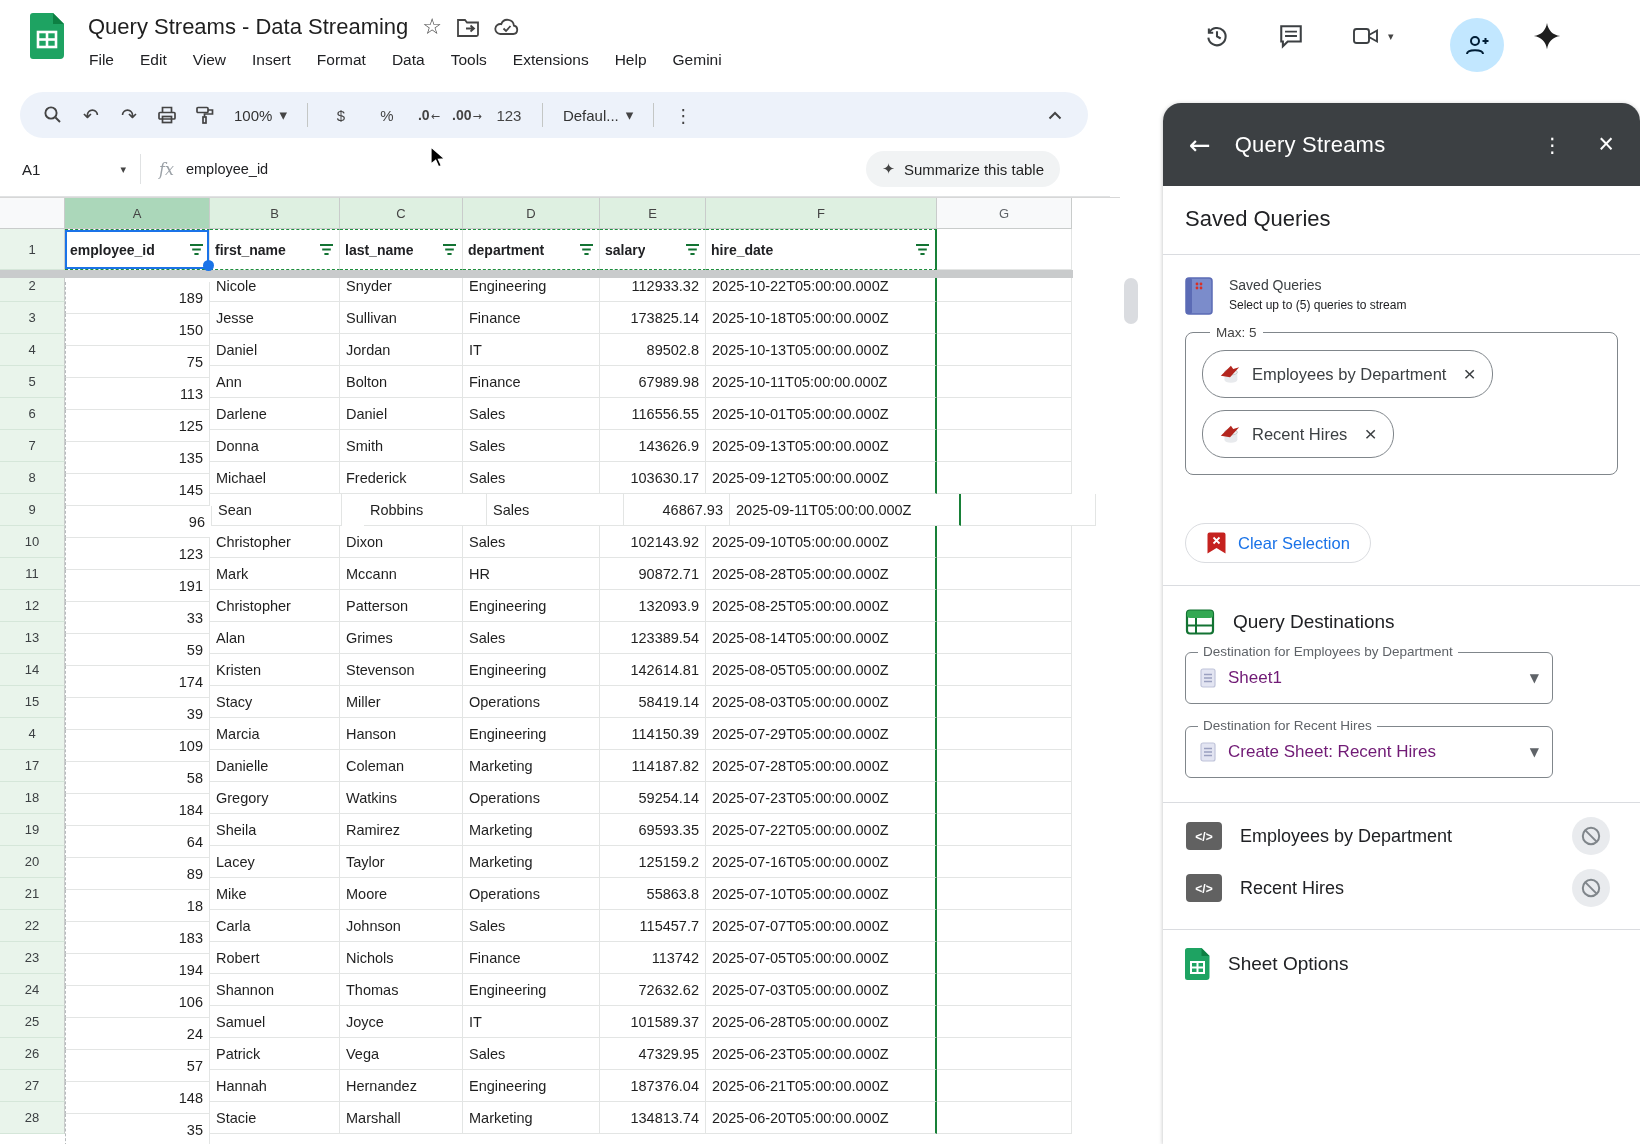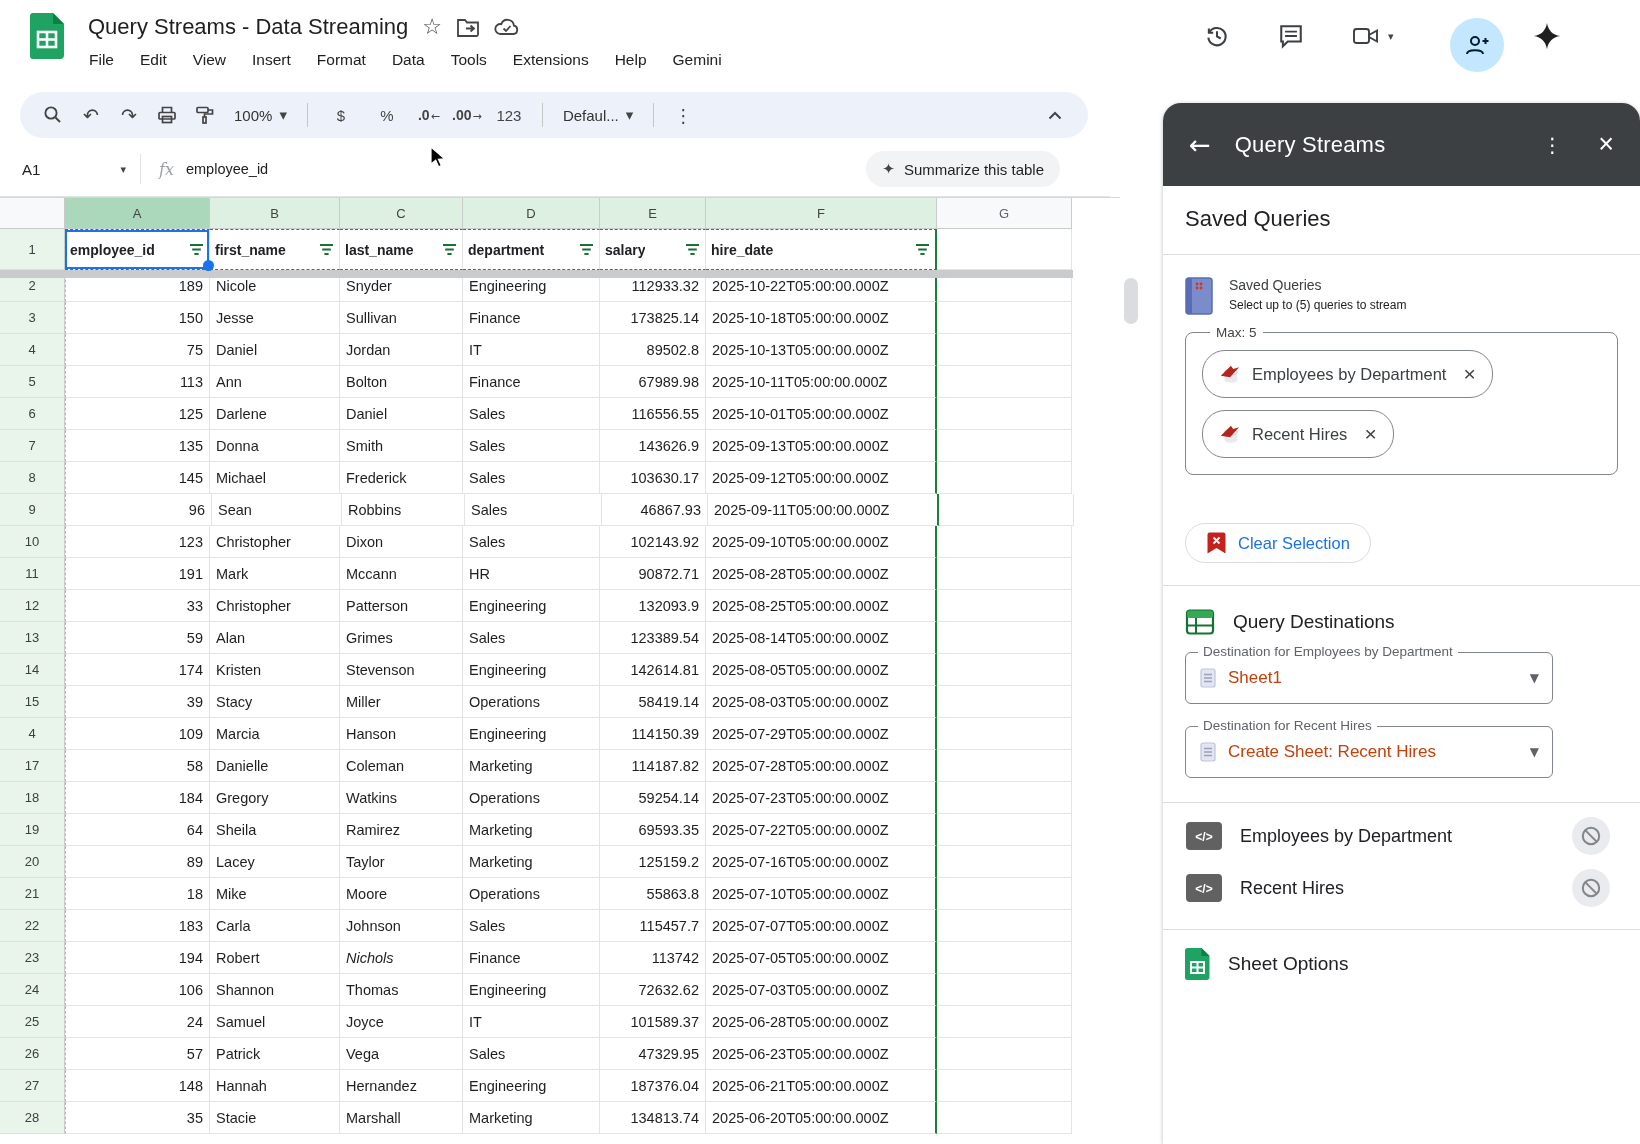--- a/index.html
+++ b/index.html
@@ -65,21 +65,21 @@
       display:flex;align-items:center;padding:0 5px;font-size:14px;font-weight:700;overflow:hidden;white-space:nowrap;}
   .hc .htxt{overflow:hidden;text-overflow:clip;}
   .hc .fil{margin-left:auto;flex:0 0 auto;}
   .hc.a1{box-shadow:inset 0 0 0 2px #1a73e8;}
   .hc.fend,.dc.fend{border-right:2px solid #188038;}
   .hc.gblank{border-top:none;border-bottom:1px solid #e3e5e4;background:#fff;}
   .grow{height:32px;}
   .dc{height:32px;box-sizing:border-box;background:#fff;border-right:1px solid #e3e5e4;border-bottom:1px solid #e3e5e4;
       display:flex;align-items:center;padding:0 6px;font-size:14.5px;color:#1f1f1f;white-space:nowrap;overflow:hidden;}
   .dc.num{justify-content:flex-end;}
-  .dc.firstcol{border-left:1px dashed #b7bbbd;}
+  .dc.firstcol{border-left:1px dashed #b7bbbd;margin-top:12px;}
   .shadowstrip{position:absolute;left:0;top:72px;width:1073px;height:8px;background:#c9cbcc;}
   .bluedot{position:absolute;left:203px;top:62px;width:11px;height:11px;border-radius:50%;background:#1a73e8;}
   .vscroll{position:absolute;left:1124px;top:278px;width:14px;height:46px;border-radius:7px;background:#dadce0;}
 
   
   .cursor{position:absolute;left:430px;top:146px;z-index:60;}
 
   
   .panel{position:absolute;left:1163px;top:103px;width:477px;height:1041px;background:#fff;
          border-radius:18px 18px 0 0;box-shadow:0 1px 4px rgba(60,64,67,.35);overflow:hidden;}
@@ -100,21 +100,21 @@
   .chip{display:flex;align-items:center;gap:11px;height:46px;border:1px solid #80868b;border-radius:23px;
         background:#fff;padding:0 16px;font-size:16.5px;color:#3c4043;}
   .chip-x{font-size:21px;color:#3c4043;margin-left:6px;}
   .clearbtn{display:inline-flex;align-items:center;gap:11px;height:40px;border:1px solid #dadce0;border-radius:20px;
             background:#fff;padding:0 20px;margin-top:48px;font-size:16.5px;color:#1a73e8;font-weight:500;}
   .secrow{display:flex;align-items:center;gap:18px;margin-top:22px;}
   .secrow .slabel{font-size:19px;color:#202124;}
   .field{position:relative;width:368px;height:52px;border:1px solid #80868b;border-radius:6px;margin-top:16px;
          display:flex;align-items:center;padding:0 14px;box-sizing:border-box;gap:12px;}
   .field .flegend{position:absolute;top:-9px;left:12px;background:#fff;padding:0 5px;font-size:13.5px;color:#5f6368;white-space:nowrap;}
-  .field .fval{font-size:17px;color:#c2410c;}
+  .field .fval{font-size:17px;color:#701a75;}
   .field .fcaret{position:absolute;right:13px;font-family:"DejaVu Sans",sans-serif;font-size:12px;color:#5f6368;}
   .fitem{display:flex;align-items:center;gap:17px;margin-top:14px;}
   .fitem .flabel{font-size:18px;color:#202124;}
   .blockbtn{margin-left:auto;margin-right:8px;width:38px;height:38px;border-radius:50%;background:#e9ebee;
             display:flex;align-items:center;justify-content:center;}
   .togglerow{display:flex;align-items:center;gap:26px;margin-top:18px;}
   .togglerow .tlabel{font-size:18px;color:#202124;}
   .toggle{width:52px;height:28px;border-radius:14px;background:#1a73e8;position:relative;flex:0 0 52px;}
   .toggle .knob{position:absolute;top:3px;right:4px;width:22px;height:22px;border-radius:50%;background:#fff;}
 </style>
@@ -389,21 +389,21 @@
         <div class="dc" style="width: 123px;">Frederick</div>
         <div class="dc" style="width: 137px;">Sales</div>
         <div class="dc num" style="width: 106px;">103630.17</div>
         <div class="dc fend" style="width: 231px;">2025-09-12T05:00:00.000Z</div>
         <div class="dc" style="width: 135px;"></div>
       </div>
       <div class="grow">
         <div class="rh">9</div>
         <div class="dc num firstcol" style="width: 147px; text-align: center;">96</div>
         <div class="dc" style="width: 130px;">Sean</div>
-        <div class="dc" style="width: 123px;">Robbins</div>
+        <div class="dc" style="width: 123px; margin-left: 22px;">Robbins</div>
         <div class="dc" style="width: 137px;">Sales</div>
         <div class="dc num" style="width: 106px;">46867.93</div>
         <div class="dc fend" style="width: 231px;">2025-09-11T05:00:00.000Z</div>
         <div class="dc" style="width: 135px;"></div>
       </div>
       <div class="grow">
         <div class="rh">10</div>
         <div class="dc num firstcol" style="width: 145px;">123</div>
         <div class="dc" style="width: 130px;">Christopher</div>
         <div class="dc" style="width: 123px;">Dixon</div>
@@ -529,21 +529,21 @@
         <div class="dc" style="width: 123px;">Johnson</div>
         <div class="dc" style="width: 137px;">Sales</div>
         <div class="dc num" style="width: 106px;">115457.7</div>
         <div class="dc fend" style="width: 231px;">2025-07-07T05:00:00.000Z</div>
         <div class="dc" style="width: 135px;"></div>
       </div>
       <div class="grow">
         <div class="rh">23</div>
         <div class="dc num firstcol" style="width: 145px;">194</div>
         <div class="dc" style="width: 130px;">Robert</div>
-        <div class="dc" style="width: 123px; font-style: italic;">Nichols</div>
+        <div class="dc" style="width: 123px;">Nichols</div>
         <div class="dc" style="width: 137px;">Finance</div>
         <div class="dc num" style="width: 106px;">113742</div>
         <div class="dc fend" style="width: 231px;">2025-07-05T05:00:00.000Z</div>
         <div class="dc" style="width: 135px;"></div>
       </div>
       <div class="grow">
         <div class="rh">24</div>
         <div class="dc num firstcol" style="width: 145px;">106</div>
         <div class="dc" style="width: 130px;">Shannon</div>
         <div class="dc" style="width: 123px;">Thomas</div>

